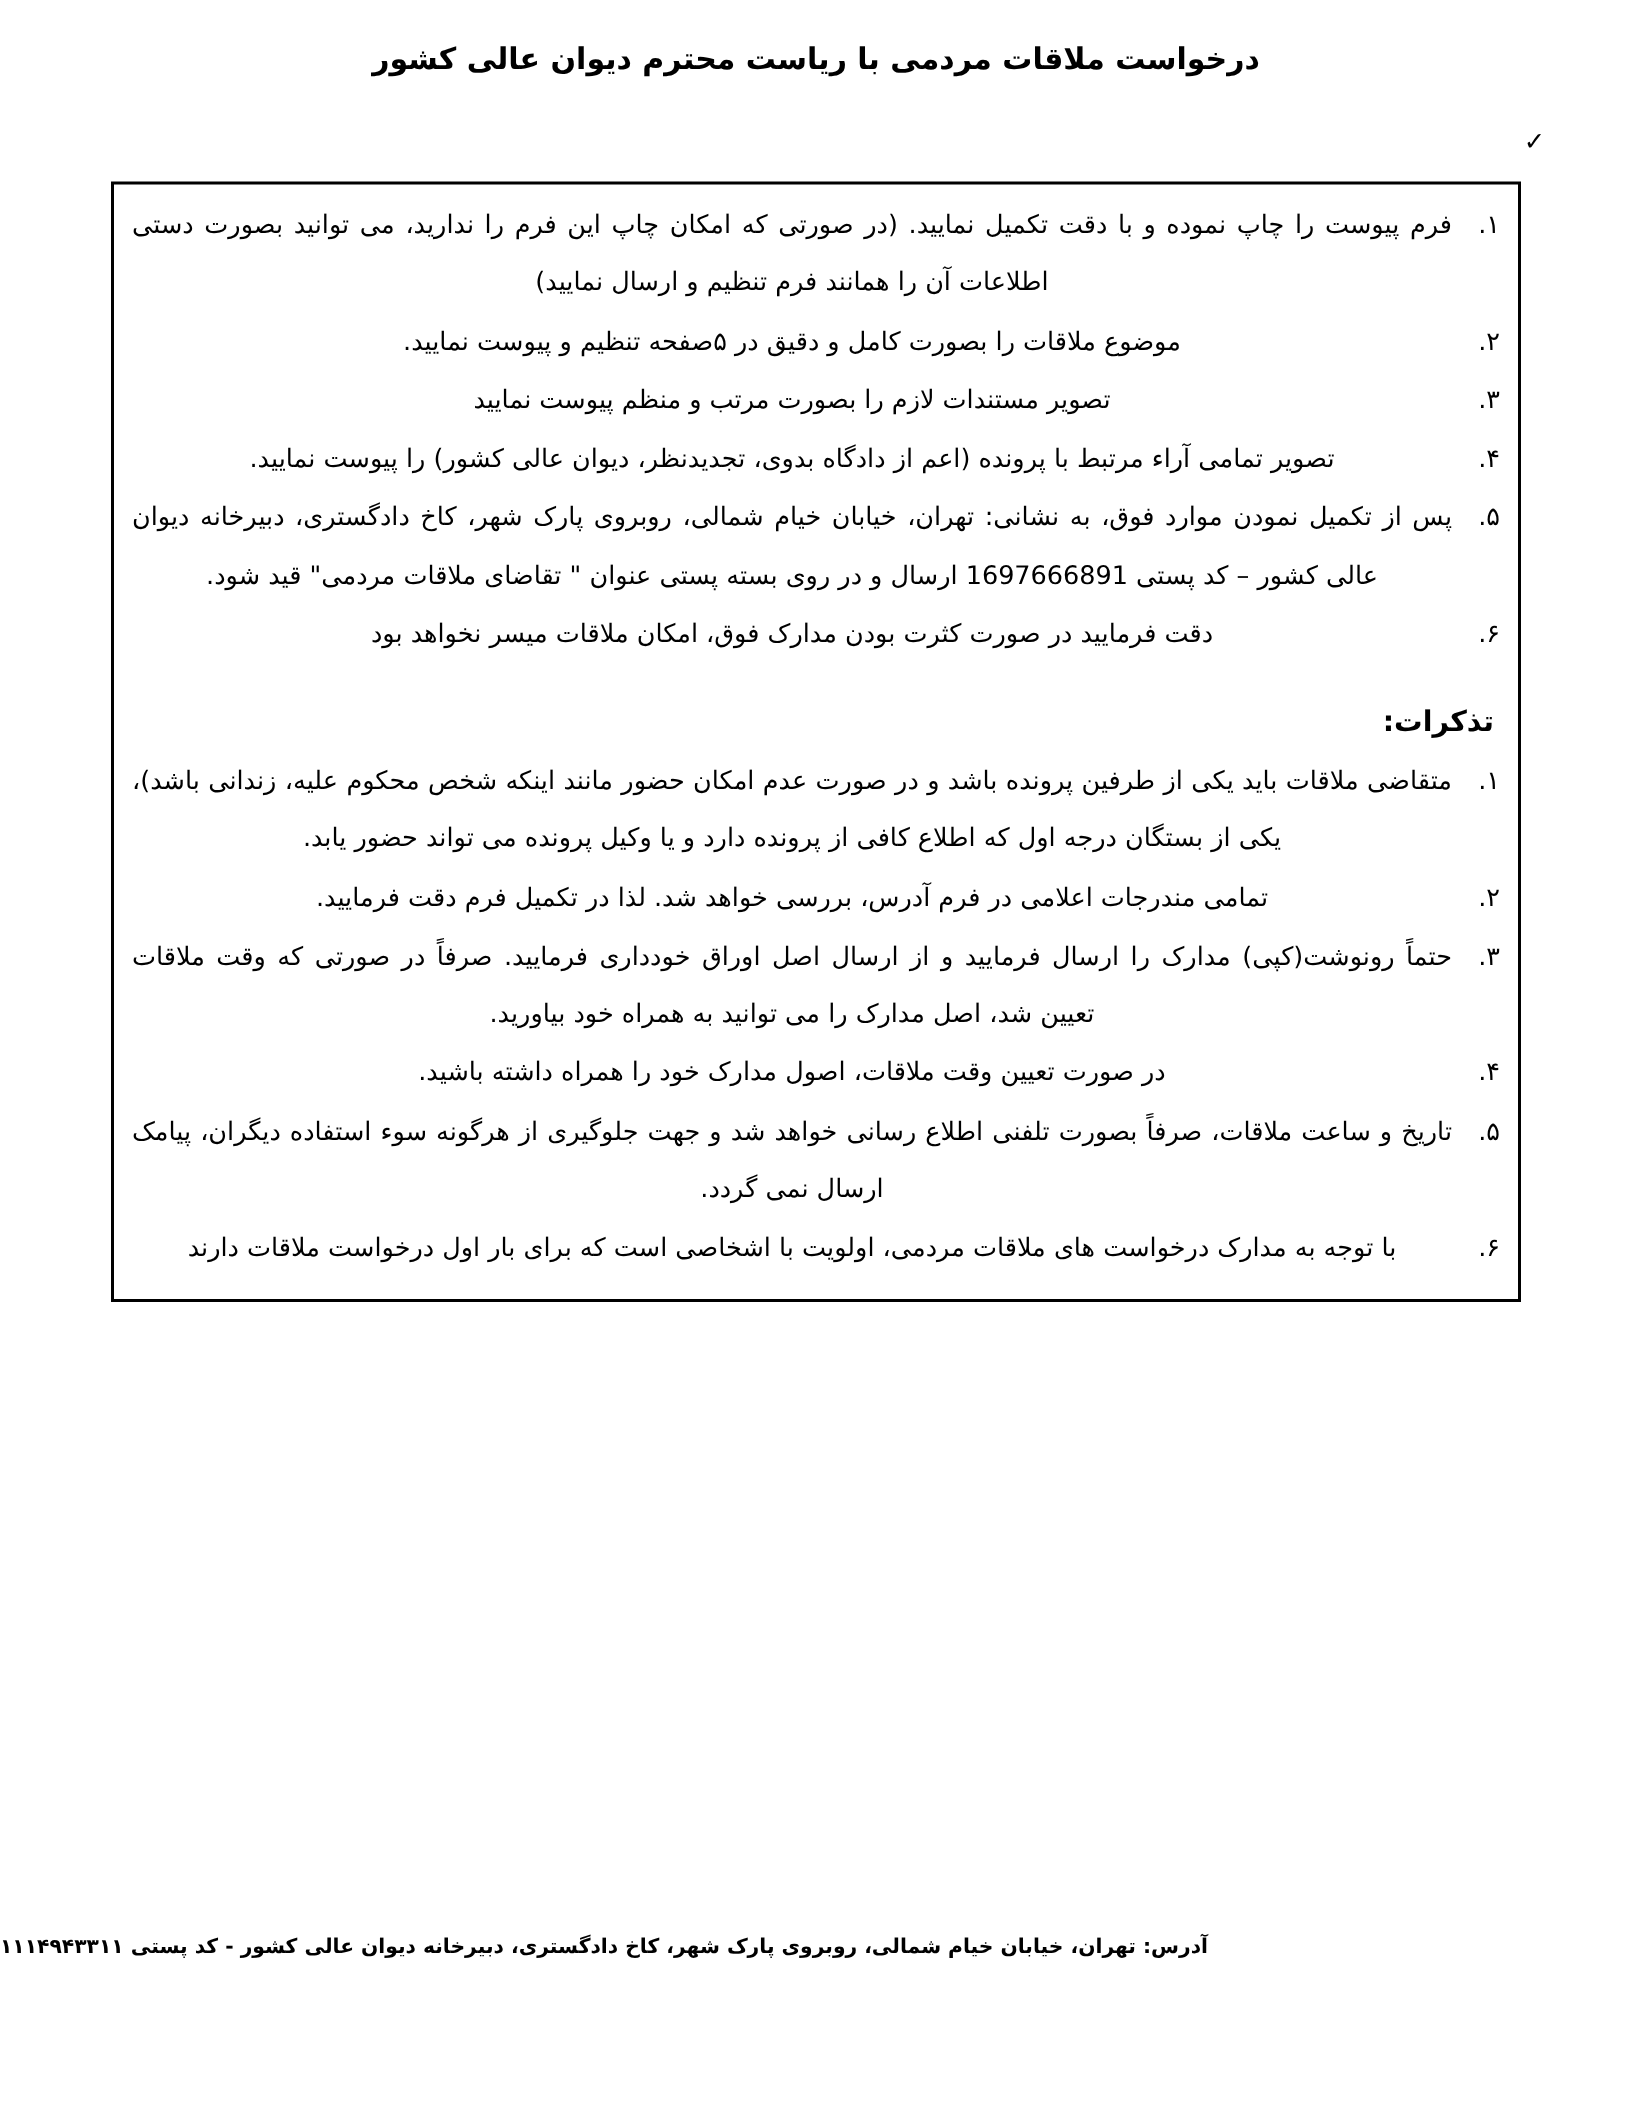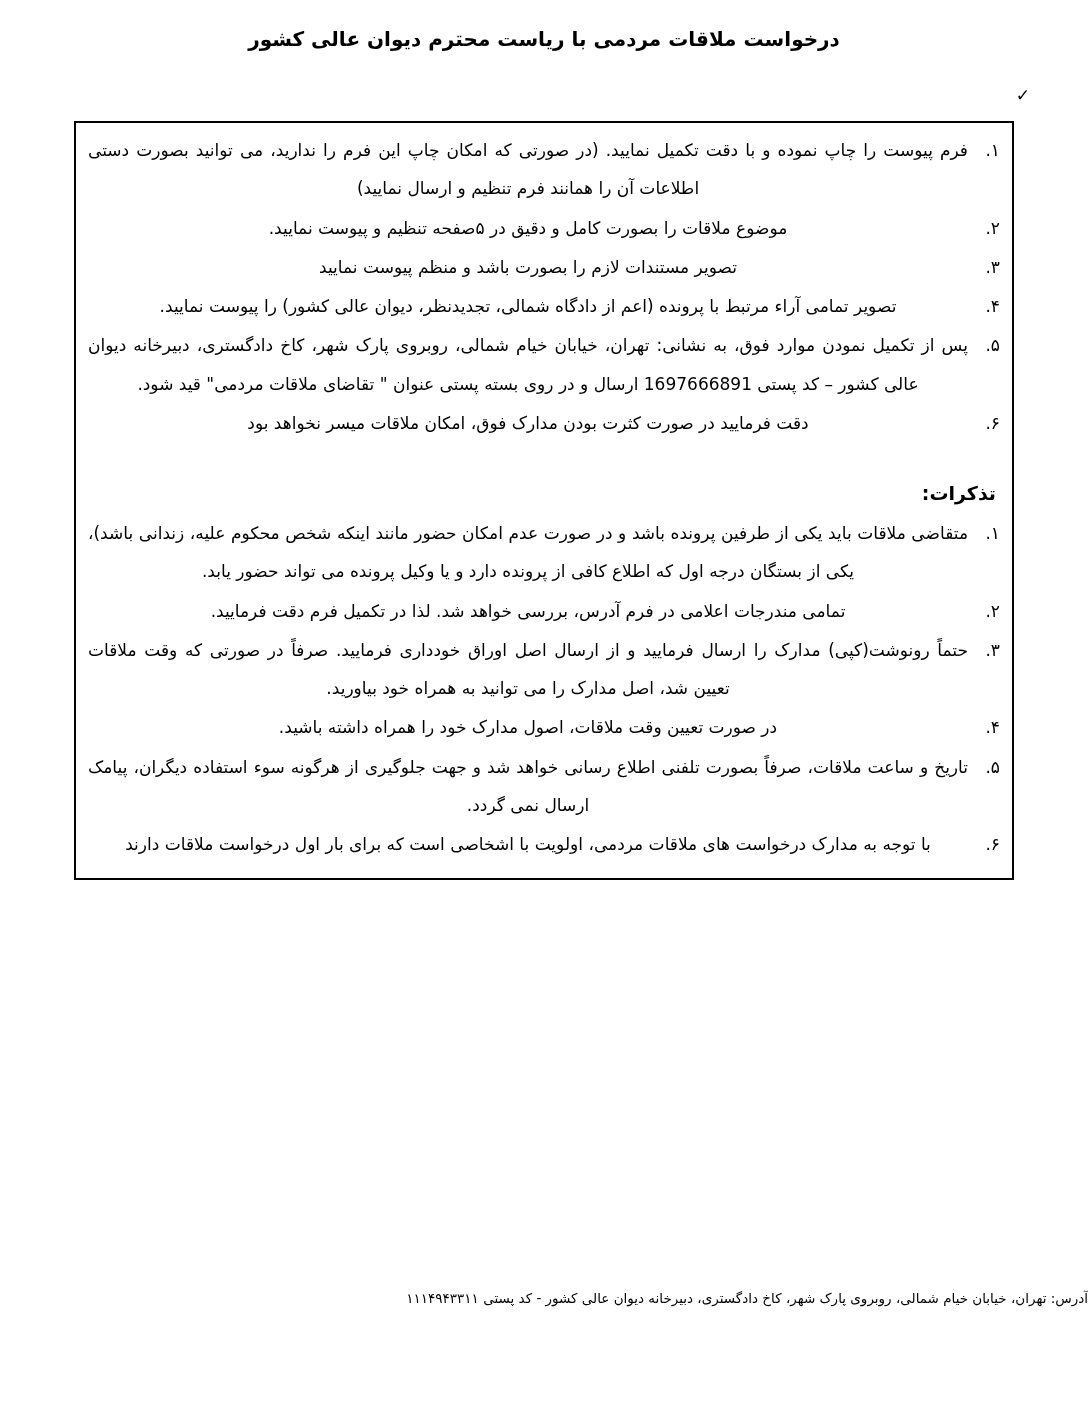--- a/index.html
+++ b/index.html
@@ -69,34 +69,33 @@
   #instr-list .item:nth-child(1) .item-text,
   #instr-list .item:nth-child(5) .item-text,
   #notes-list .item:nth-child(odd) .item-text {
     text-align: justify;
     text-align-last: center;
   }
 
   .notes-heading {
     font-weight: 700;
     font-size: 19px;
-    margin: 40px 4px 10px 0;
+    margin: 28px 4px 10px 0;
     text-align: right;
   }
 
   .footer {
     position: absolute;
     top: 1288px;
     right: 0;
     left: 0;
-    text-align: right;
-    font-weight: 400;
+    text-align: left;
+    font-weight: 700;
     font-size: 13.5px;
     line-height: 1.5;
-    padding-left: 28px;
   }
   .footer .footer-line { margin-bottom: 20px; }
 </style>
 </head>
 <body>
 
 <div class="doc">
 
   <div class="title">درخواست ملاقات مردمی با ریاست محترم دیوان عالی کشور</div>
 
@@ -110,25 +109,25 @@
         <div class="item">
           <span class="num">۱.</span>
           <div class="item-text">فرم پیوست را چاپ نموده و با دقت تکمیل نمایید. (در صورتی که امکان چاپ این فرم را ندارید، می توانید بصورت دستی اطلاعات آن را همانند فرم تنظیم و ارسال نمایید)</div>
         </div>
         <div class="item">
           <span class="num">۲.</span>
           <div class="item-text">موضوع ملاقات را بصورت کامل و دقیق در ۵صفحه تنظیم و پیوست نمایید.</div>
         </div>
         <div class="item">
           <span class="num">۳.</span>
-          <div class="item-text">تصویر مستندات لازم را بصورت باشد و منظم پیوست نمایید</div>
+          <div class="item-text">تصویر مستندات لازم را بصورت مرتب و منظم پیوست نمایید</div>
         </div>
         <div class="item">
           <span class="num">۴.</span>
-          <div class="item-text">تصویر تمامی آراء مرتبط با پرونده (اعم از دادگاه شمالی، تجدیدنظر، دیوان عالی کشور) را پیوست نمایید.</div>
+          <div class="item-text">تصویر تمامی آراء مرتبط با پرونده (اعم از دادگاه بدوی، تجدیدنظر، دیوان عالی کشور) را پیوست نمایید.</div>
         </div>
         <div class="item">
           <span class="num">۵.</span>
           <div class="item-text">پس از تکمیل نمودن موارد فوق، به نشانی: تهران، خیابان خیام شمالی، روبروی پارک شهر، کاخ دادگستری، دبیرخانه دیوان عالی کشور – کد پستی 1697666891 ارسال و در روی بسته پستی عنوان " تقاضای ملاقات مردمی" قید شود.</div>
         </div>
         <div class="item">
           <span class="num">۶.</span>
           <div class="item-text">دقت فرمایید در صورت کثرت بودن مدارک فوق، امکان ملاقات میسر نخواهد بود</div>
         </div>
       </div>

